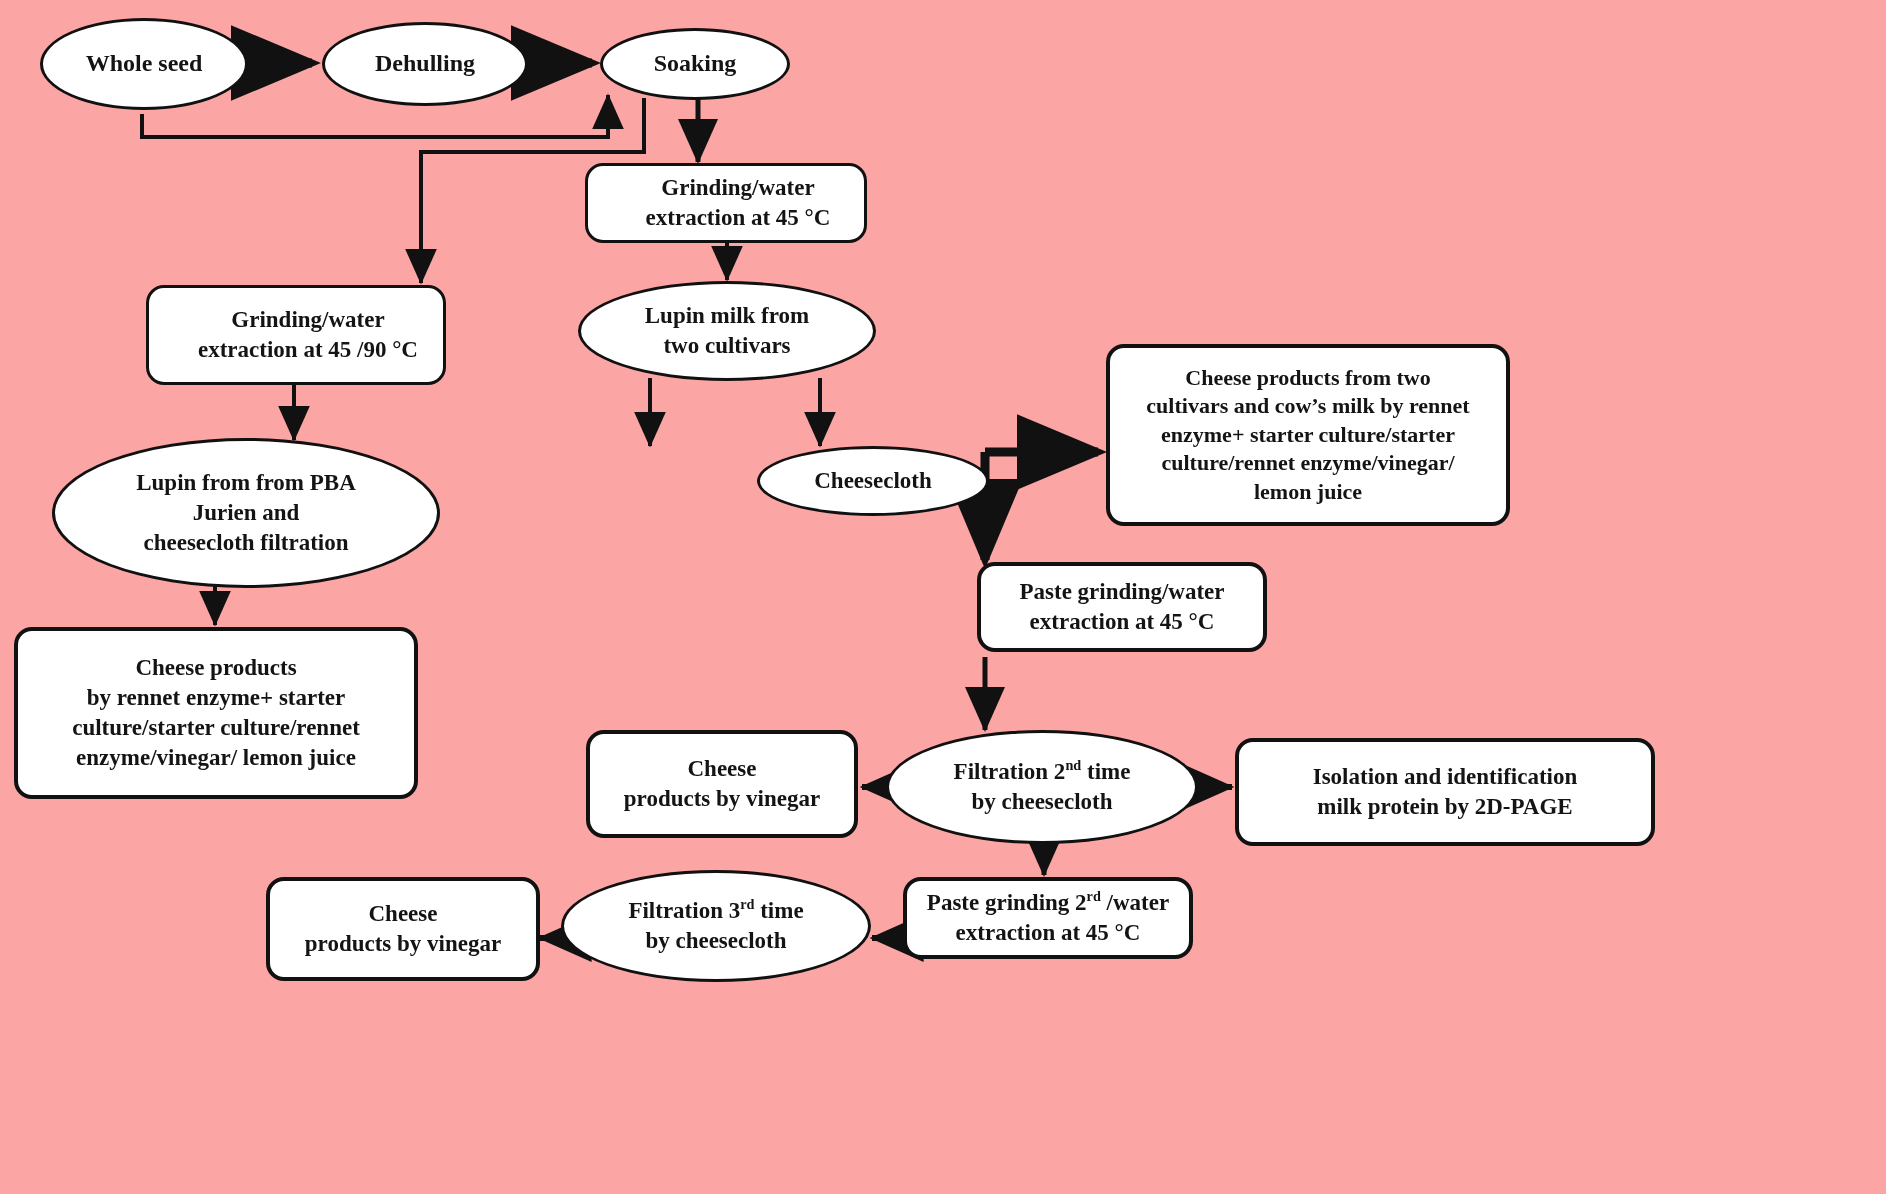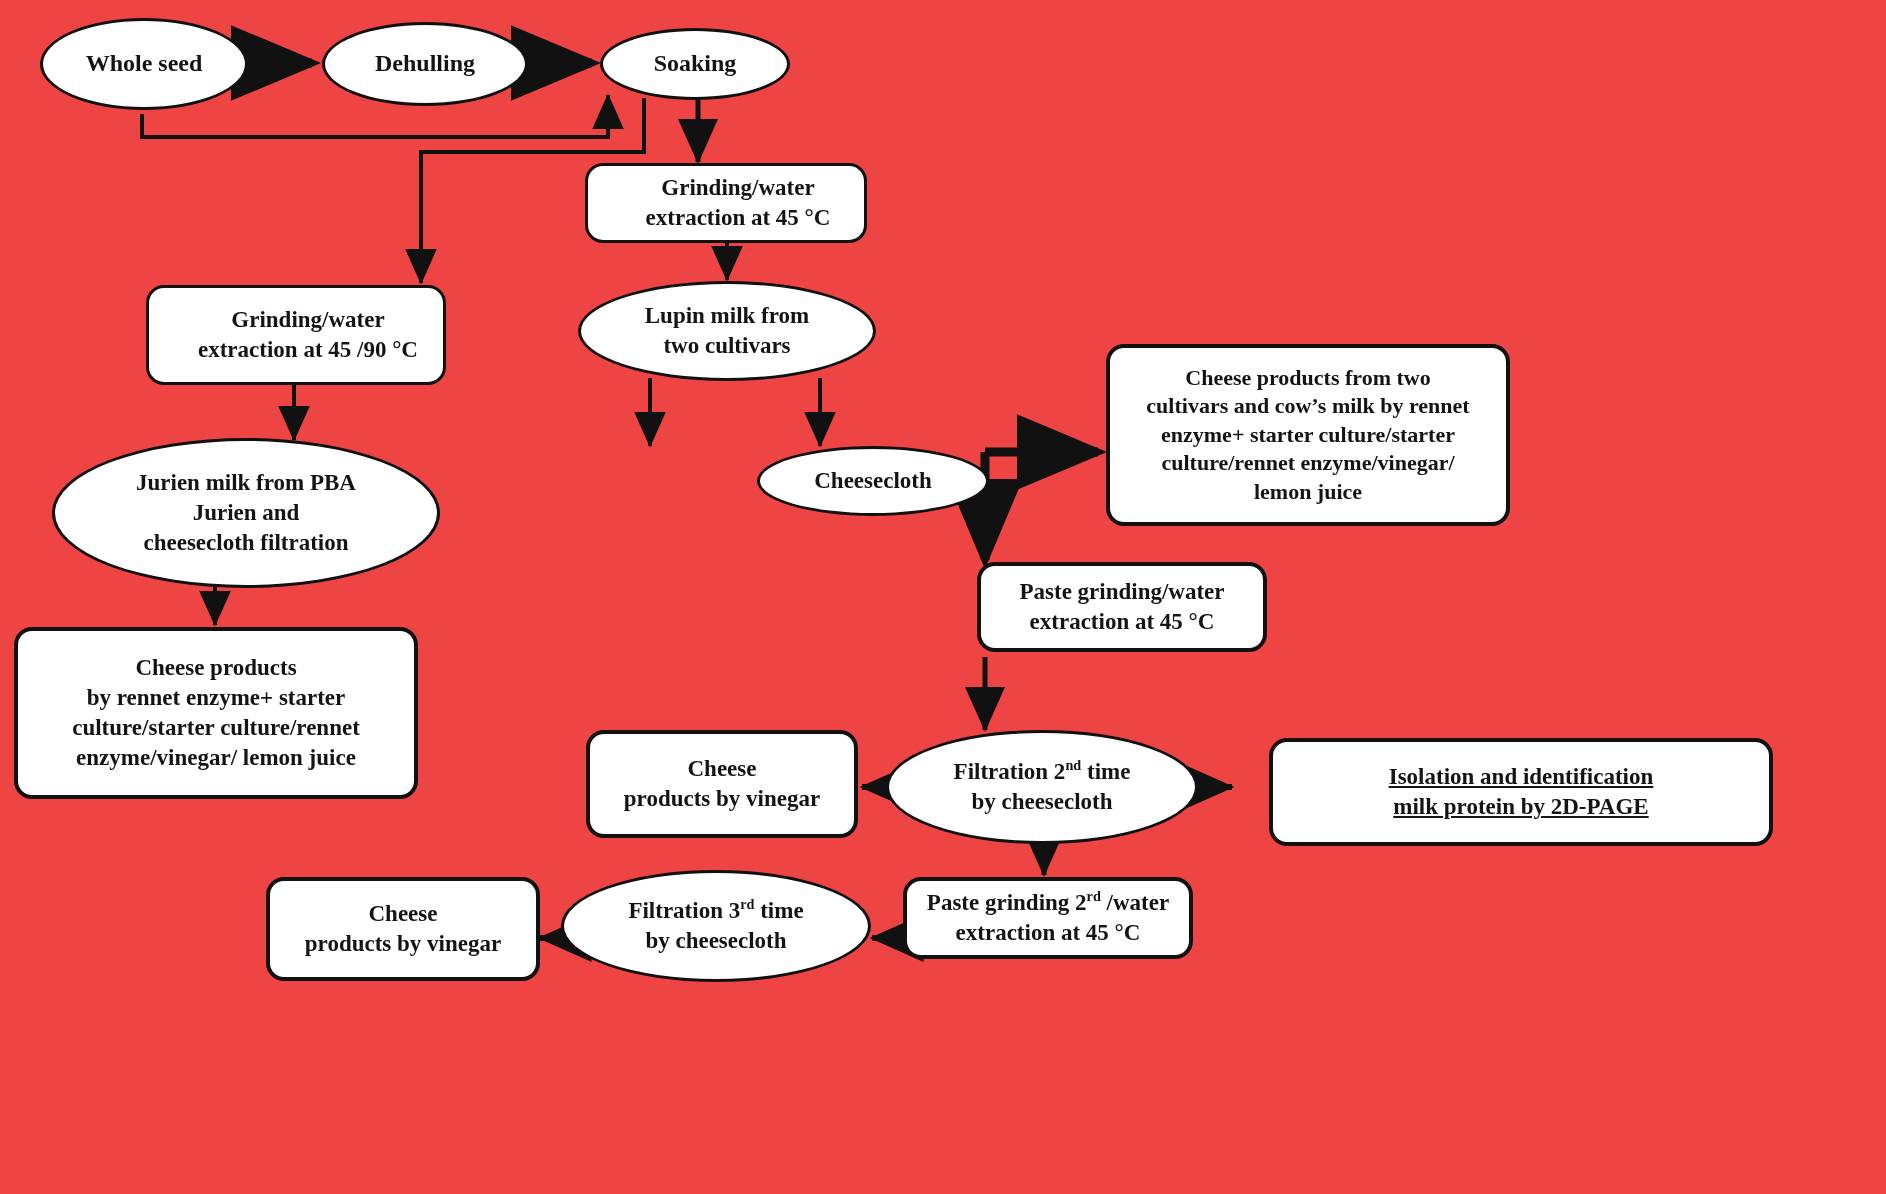--- a/index.html
+++ b/index.html
@@ -4,21 +4,21 @@
 <style>
   html, body {
     margin: 0;
     padding: 0;
     background: #ffffff;
   }
   #canvas {
     position: relative;
     width: 1886px;
     height: 1194px;
-    background: #ef4444;
+    background: #fca5a5;
     font-family: "Liberation Serif", "DejaVu Serif", serif;
     overflow: hidden;
   }
   svg#edges {
     position: absolute;
     left: 0;
     top: 0;
     width: 1886px;
     height: 1194px;
     pointer-events: none;
@@ -131,21 +131,21 @@
 
   <div class="node ellipse" style="left:578px; top:281px; width:298px; height:100px; font-size:23px;">
     <span class="lbl">
       <span>Lupin milk from</span><br>
       <span>two cultivars</span>
     </span>
   </div>
 
   <div class="node ellipse" style="left:52px; top:438px; width:388px; height:150px; font-size:23px;">
     <span class="lbl">
-      <span>Jurien milk from PBA</span><br>
+      <span>Lupin from from PBA</span><br>
       <span>Jurien and</span><br>
       <span>cheesecloth filtration</span>
     </span>
   </div>
 
 
   <div class="node ellipse" style="left:757px; top:446px; width:232px; height:70px; font-size:23px;">
     <span class="lbl"><span>Cheesecloth</span></span>
   </div>
 
@@ -182,21 +182,21 @@
     </span>
   </div>
 
   <div class="node rrect" style="left:586px; top:730px; width:272px; height:108px; font-size:23px;">
     <span class="lbl">
       <span>Cheese</span><br>
       <span>products by vinegar</span>
     </span>
   </div>
 
-  <div class="node rrect" style="left:1269px; top:738px; width:504px; height:108px; font-size:23px;text-decoration:underline;">
+  <div class="node rrect" style="left:1235px; top:738px; width:420px; height:108px; font-size:23px;">
     <span class="lbl">
       <span>Isolation and identification</span><br>
       <span>milk protein by 2D-PAGE</span>
     </span>
   </div>
 
   <div class="node rrect" style="left:903px; top:877px; width:290px; height:82px; font-size:23px;">
     <span class="lbl">
       <span><span>Paste grinding 2</span><sup>rd</sup><span> /water</span></span><br>
       <span>extraction at 45 °C</span>

